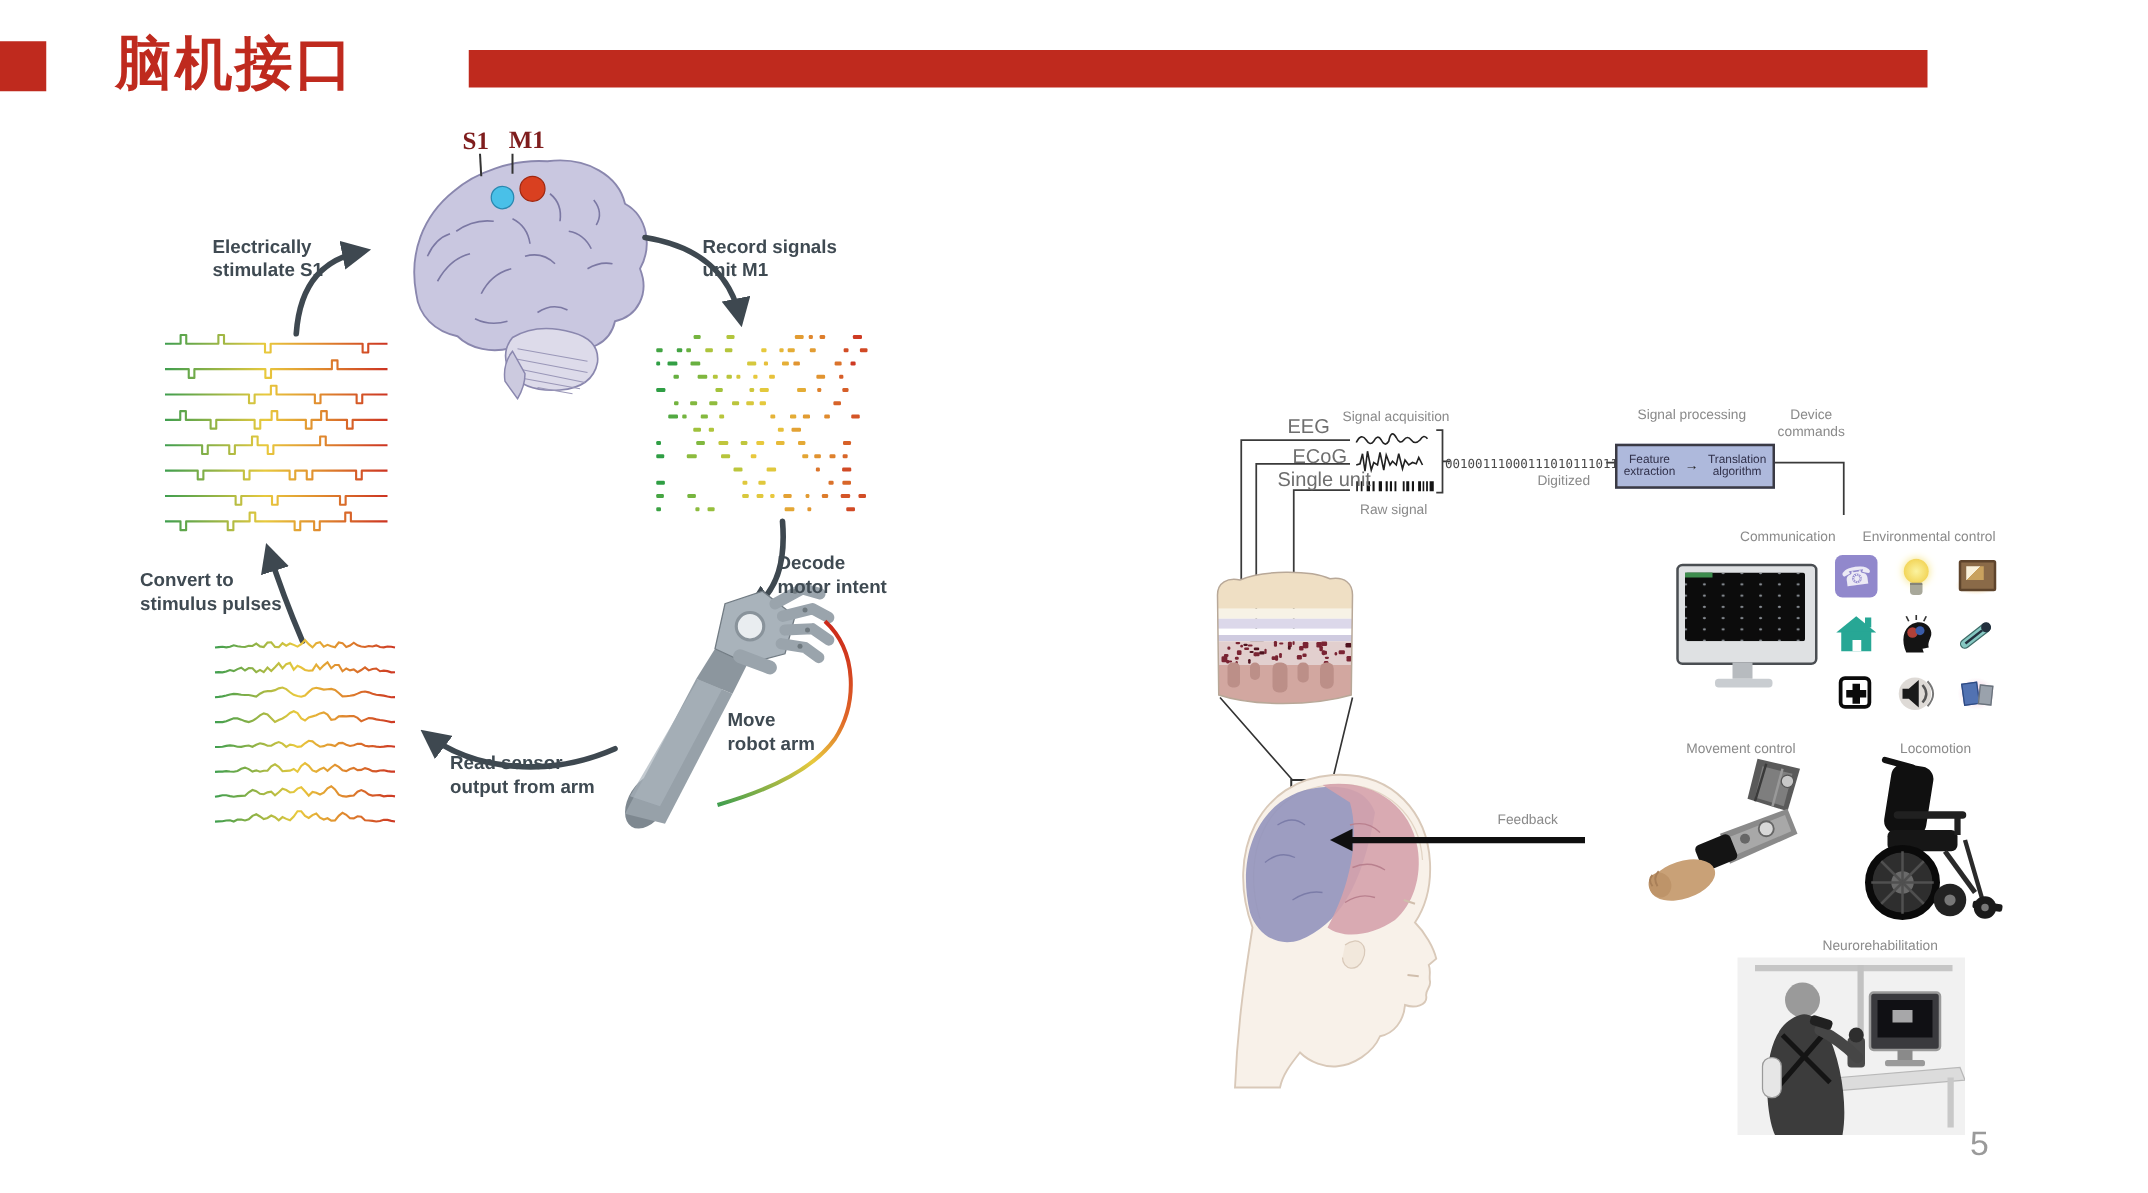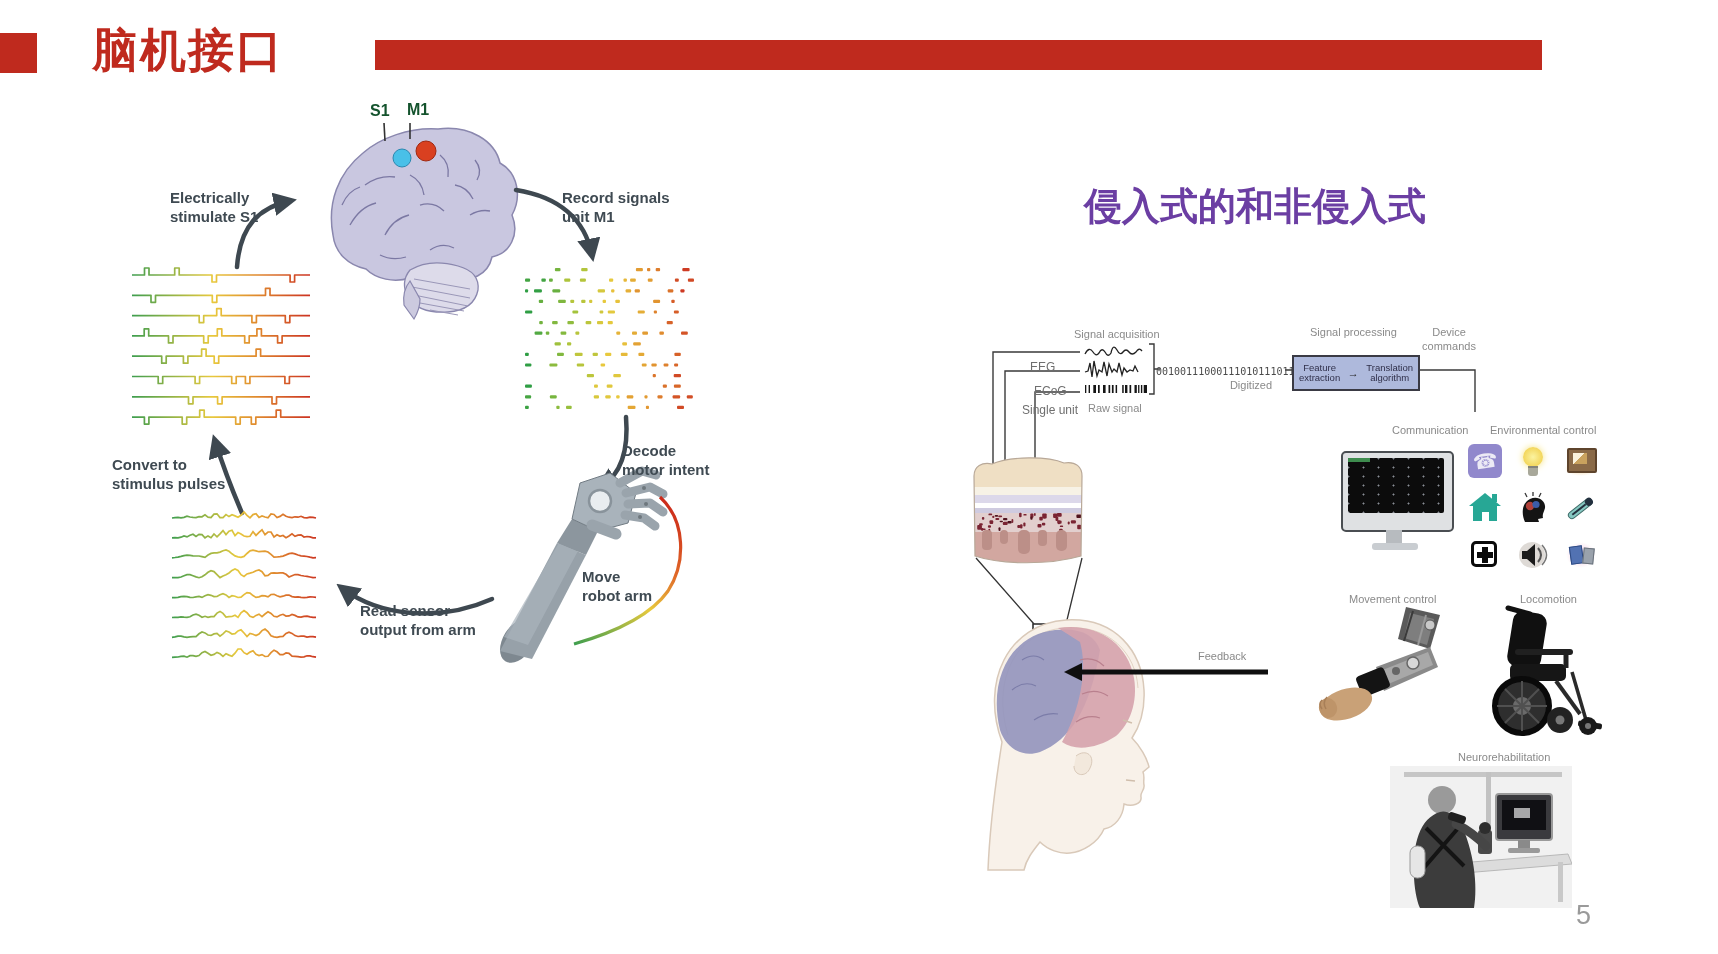--- a/index.html
+++ b/index.html
@@ -8,28 +8,28 @@
   .abs{position:absolute;}
   .pre{white-space:pre-line;}
 
   
   .corner-accent{left:0;top:33px;width:37px;height:40px;background:#BF2A1E;}
   .slide-title{left:92px;top:20px;font-size:46px;font-weight:900;color:#BF2A1E;letter-spacing:2px;}
   .title-rule{left:375px;top:40px;width:1167px;height:30px;background:#BF2A1E;}
 
   
   .lbl-dark{font-size:15px;font-weight:700;color:#3F4A52;line-height:1.25;}
-  .lbl-sm{font-size:16px;font-weight:700;color:#14532d;}
+  .lbl-sm{font-size:20px;font-weight:700;color:#7f1d1d;font-family:Liberation Serif, serif;}
   .left-caption{left:145px;top:696px;width:515px;text-align:center;font-size:37px;font-weight:900;
                 color:#000;line-height:1.22;}
 
   
   .right-heading{left:955px;top:181px;width:600px;text-align:center;font-size:38px;font-weight:900;color:#6B3EA3;}
   .lbl-gray{font-size:11px;color:#8A8A8A;line-height:1.25;}
-  .lbl-gray2{font-size:12px;color:#6E6E6E;line-height:1.2;margin-top:28px;}
+  .lbl-gray2{font-size:16px;color:#6E6E6E;line-height:1.2;}
   .bits{font-family:"DejaVu Sans Mono",monospace;font-size:10px;color:#4A4A4A;letter-spacing:0;}
   .feature-box{left:1292px;top:355px;width:128px;height:36px;background:#AEB9DC;border:2px solid #3A3A44;
                box-sizing:border-box;display:flex;align-items:center;justify-content:space-between;padding:0 5px;}
   .feature-box .fb-t{font-size:9.5px;color:#30304A;line-height:1.1;text-align:center;}
   .feature-box .fb-arrow{font-size:11px;color:#222;}
 
   
   .monitor-frame{left:1341px;top:451px;width:109px;height:77px;background:#DFE1E3;border:2px solid #4A4E52;border-radius:5px;}
   .monitor-screen{left:1348px;top:458px;width:96px;height:55px;background:#0C0C0C;border-radius:2px;
       background-image:radial-gradient(circle,#8a8f96 0.8px,transparent 1.2px);background-size:15px 9px;background-position:8px 5px;}
@@ -298,21 +298,20 @@
 unit M1</div>
   <div class="abs lbl-dark pre" style="left:622px;top:442px;">Decode
 motor intent</div>
   <div class="abs lbl-dark pre" style="left:582px;top:568px;">Move
 robot arm</div>
   <div class="abs lbl-dark pre" style="left:360px;top:602px;">Read sensor
 output from arm</div>
   <div class="abs lbl-dark pre" style="left:112px;top:456px;">Convert to
 stimulus pulses</div>
 
-  <div class="abs right-heading">侵入式的和非侵入式</div>
 
   <svg class="abs" style="left:930px;top:290px;" width="700" height="630" viewBox="0 0 700 630">
 
     <g stroke="#3A3A3A" stroke-width="1.4" fill="none">
       <path d="M150,62 H63 V177"></path>
       <path d="M150,81 H75 V223"></path>
       <path d="M150,102 H105 V230"></path>
     </g>
     <ellipse cx="63" cy="180" rx="9" ry="4.5" fill="#4A4A4A"></ellipse>
     <rect x="69" y="223" width="13" height="6" rx="2" fill="#3A3A3A"></rect>

